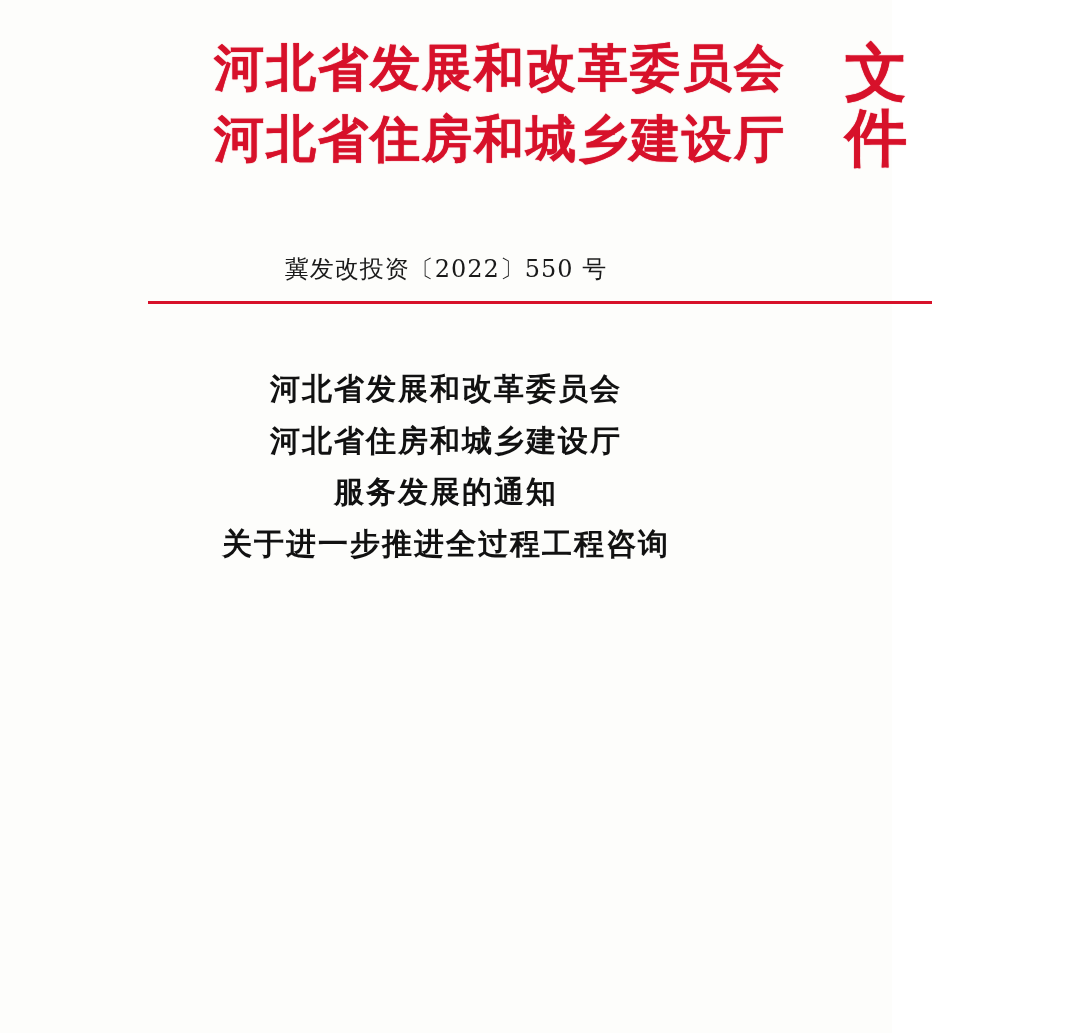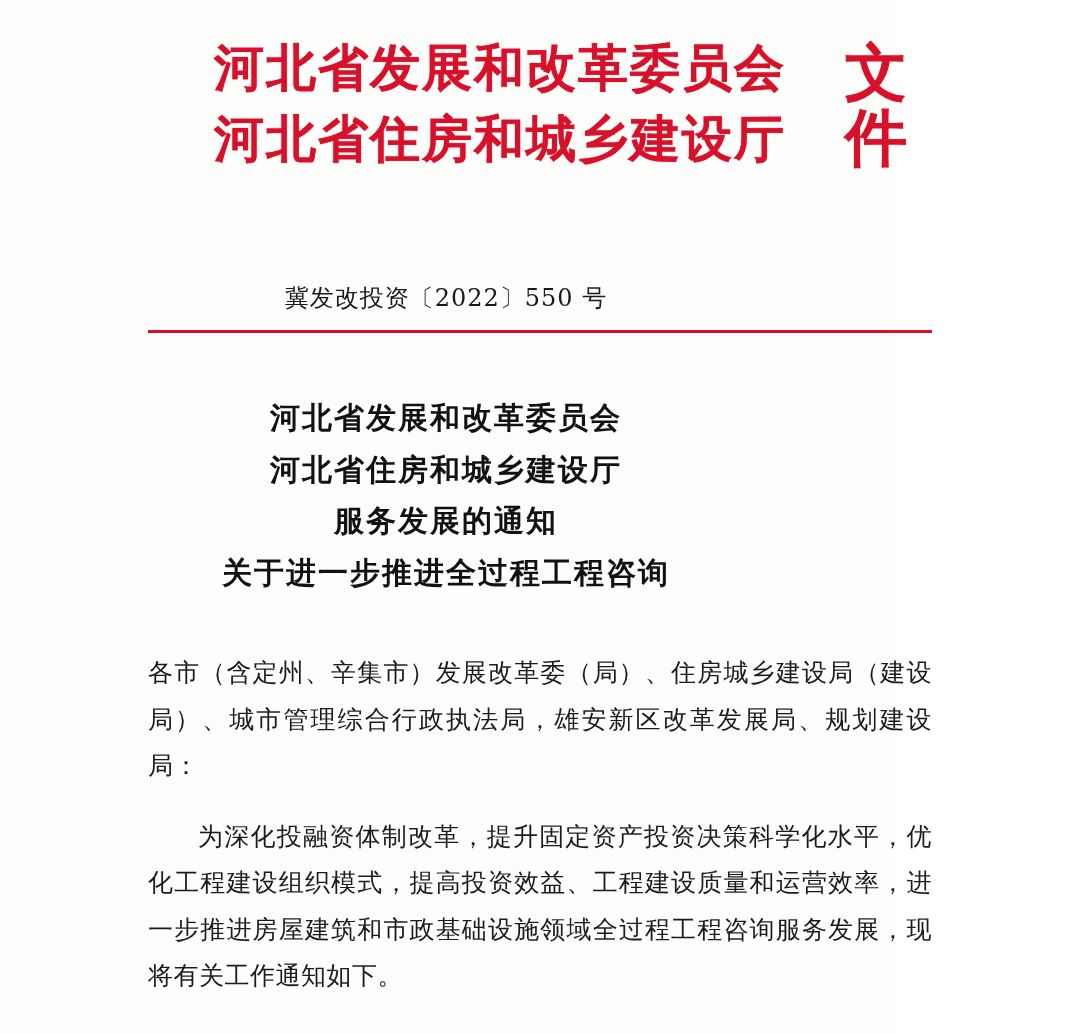--- a/index.html
+++ b/index.html
@@ -56,21 +56,21 @@
     font-size: 62px;
     line-height: 1.05;
     width: 72px;
     text-shadow: 0 0 1px #d7112a;
   }
   .masthead-doc span { display: block; }
 
   
   .docnum-block {
     position: relative;
-    margin-top: 67px;
+    margin-top: 38px;
     text-align: center;
   }
   .docnum {
     font-size: 24px;
     letter-spacing: 1px;
     color: #1a1a1a;
     font-family: "DejaVu Serif", "Liberation Serif", serif;
   }
   .red-rule {
     position: absolute;
@@ -132,18 +132,14 @@
     <div class="red-rule"></div>
   </div>
 
   <div class="title-block">
     <div class="title-line">河北省发展和改革委员会</div>
     <div class="title-line">河北省住房和城乡建设厅</div>
     <div class="title-line">服务发展的通知</div>
     <div class="title-line">关于进一步推进全过程工程咨询</div>
   </div>
 
-  <div class="body-block">
-    <p class="body-p">各市（含定州、辛集市）发展改革委（局）、住房城乡建设局（建设局）、城市管理综合行政执法局，雄安新区改革发展局、规划建设局：</p>
-    <p class="body-p indent">为深化投融资体制改革，提升固定资产投资决策科学化水平，优化工程建设组织模式，提高投资效益、工程建设质量和运营效率，进一步推进房屋建筑和市政基础设施领域全过程工程咨询服务发展，现将有关工作通知如下。</p>
-  </div>
 
 </div>
 
 </body></html>

